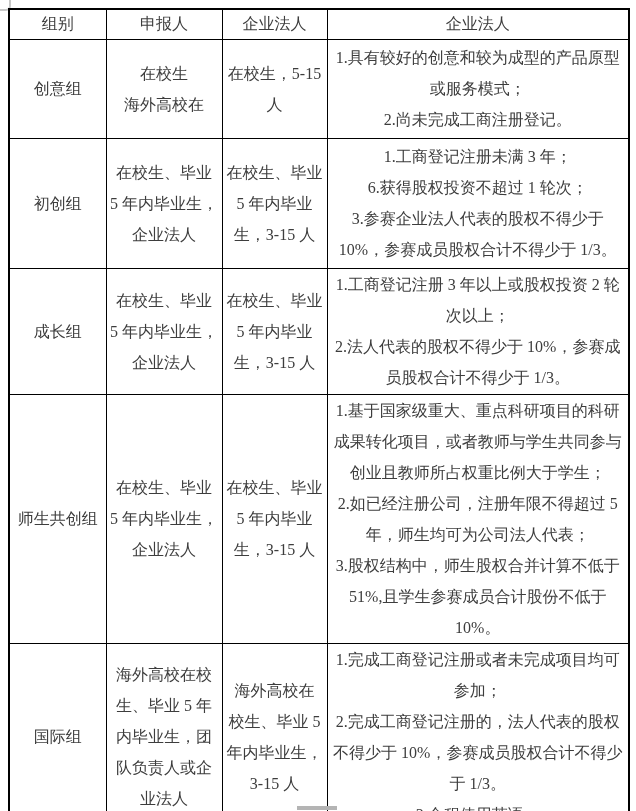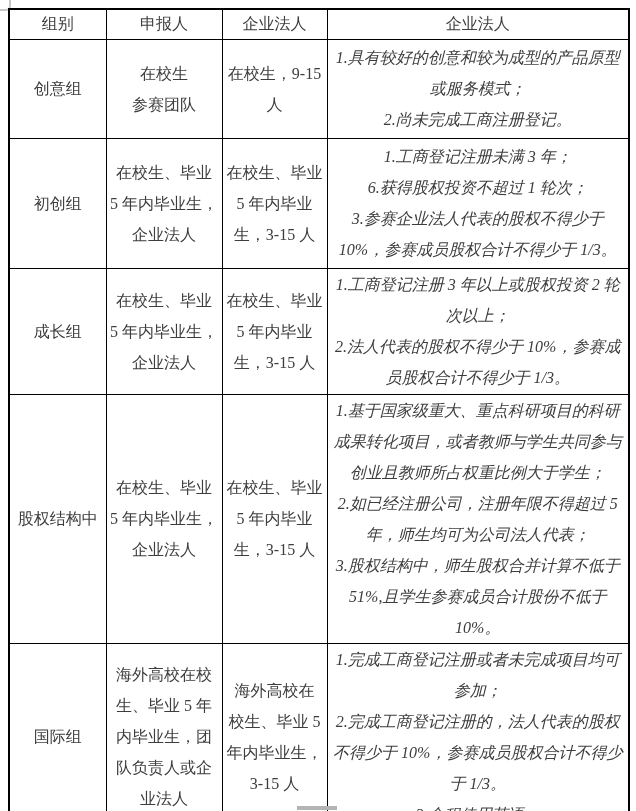--- a/index.html
+++ b/index.html
@@ -39,21 +39,20 @@
   table.groups thead tr { height: 30px; }
   table.groups thead th { line-height: 22px; }
   tr.r0 { height: 99px; }
   tr.r1 { height: 130px; }
   tr.r2 { height: 126px; }
   tr.r3 { height: 225px; }
   tr.r4 { height: 185px; }
   td.conditions {
     text-align: left;
     padding: 0 8px;
-    font-style: italic;
   }
   .corner-mark {
     position: absolute;
     left: 0;
     top: 0;
     width: 9px;
     height: 9px;
     border-right: 2px solid #c8c8c8;
     border-bottom: 2px solid #c8c8c8;
     border-bottom-right-radius: 5px;
@@ -84,22 +83,22 @@
       <th>组别</th>
       <th>申报人</th>
       <th>企业法人</th>
       <th>企业法人</th>
     </tr>
   </thead>
   <tbody>
     <tr class="r0">
       <td>创意组</td>
       <td>在校生
-参赛团队</td>
-      <td>在校生，9-15
+海外高校在</td>
+      <td>在校生，5-15
 人</td>
       <td class="conditions">1.具有较好的创意和较为成型的产品原型或服务模式；
 2.尚未完成工商注册登记。</td>
     </tr>
     <tr class="r1">
       <td>初创组</td>
       <td>在校生、毕业
 5 年内毕业生，
 企业法人</td>
       <td>在校生、毕业
@@ -114,21 +113,21 @@
       <td>在校生、毕业
 5 年内毕业生，
 企业法人</td>
       <td>在校生、毕业
 5 年内毕业
 生，3-15 人</td>
       <td class="conditions">1.工商登记注册 3 年以上或股权投资 2 轮次以上；
 2.法人代表的股权不得少于 10%，参赛成员股权合计不得少于 1/3。</td>
     </tr>
     <tr class="r3">
-      <td>股权结构中</td>
+      <td>师生共创组</td>
       <td>在校生、毕业
 5 年内毕业生，
 企业法人</td>
       <td>在校生、毕业
 5 年内毕业
 生，3-15 人</td>
       <td class="conditions">1.基于国家级重大、重点科研项目的科研成果转化项目，或者教师与学生共同参与创业且教师所占权重比例大于学生；
 2.如已经注册公司，注册年限不得超过 5 年，师生均可为公司法人代表；
 3.股权结构中，师生股权合并计算不低于 51%,且学生参赛成员合计股份不低于 10%。</td>
     </tr>

